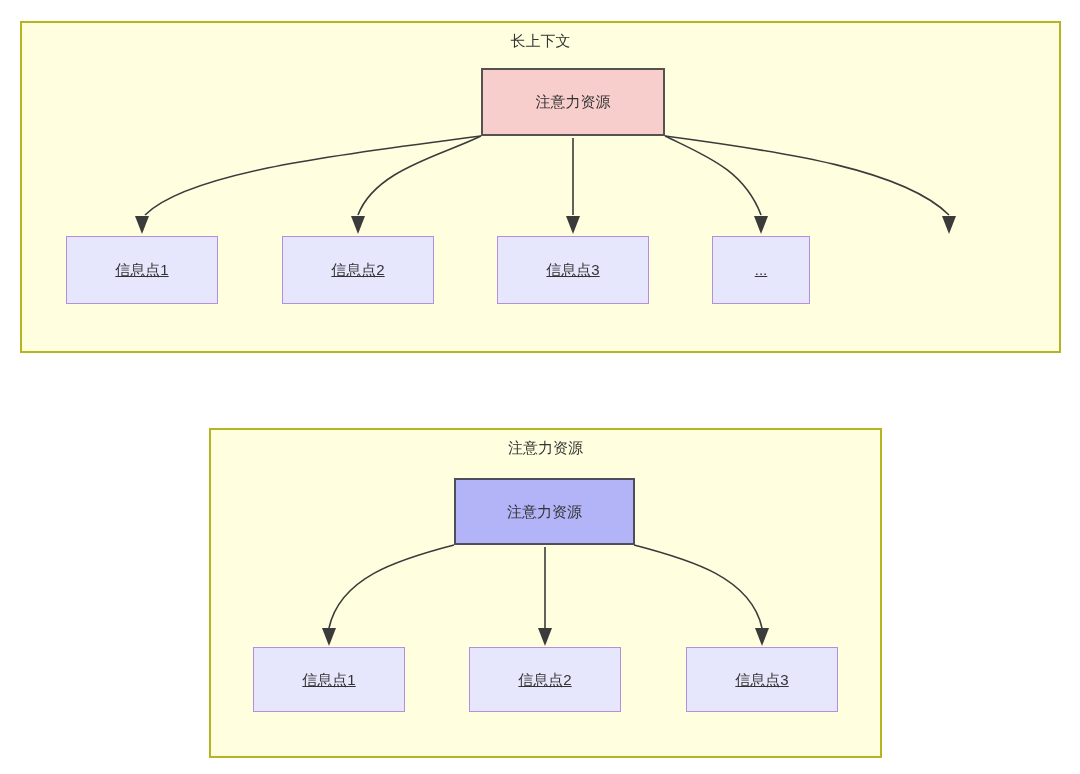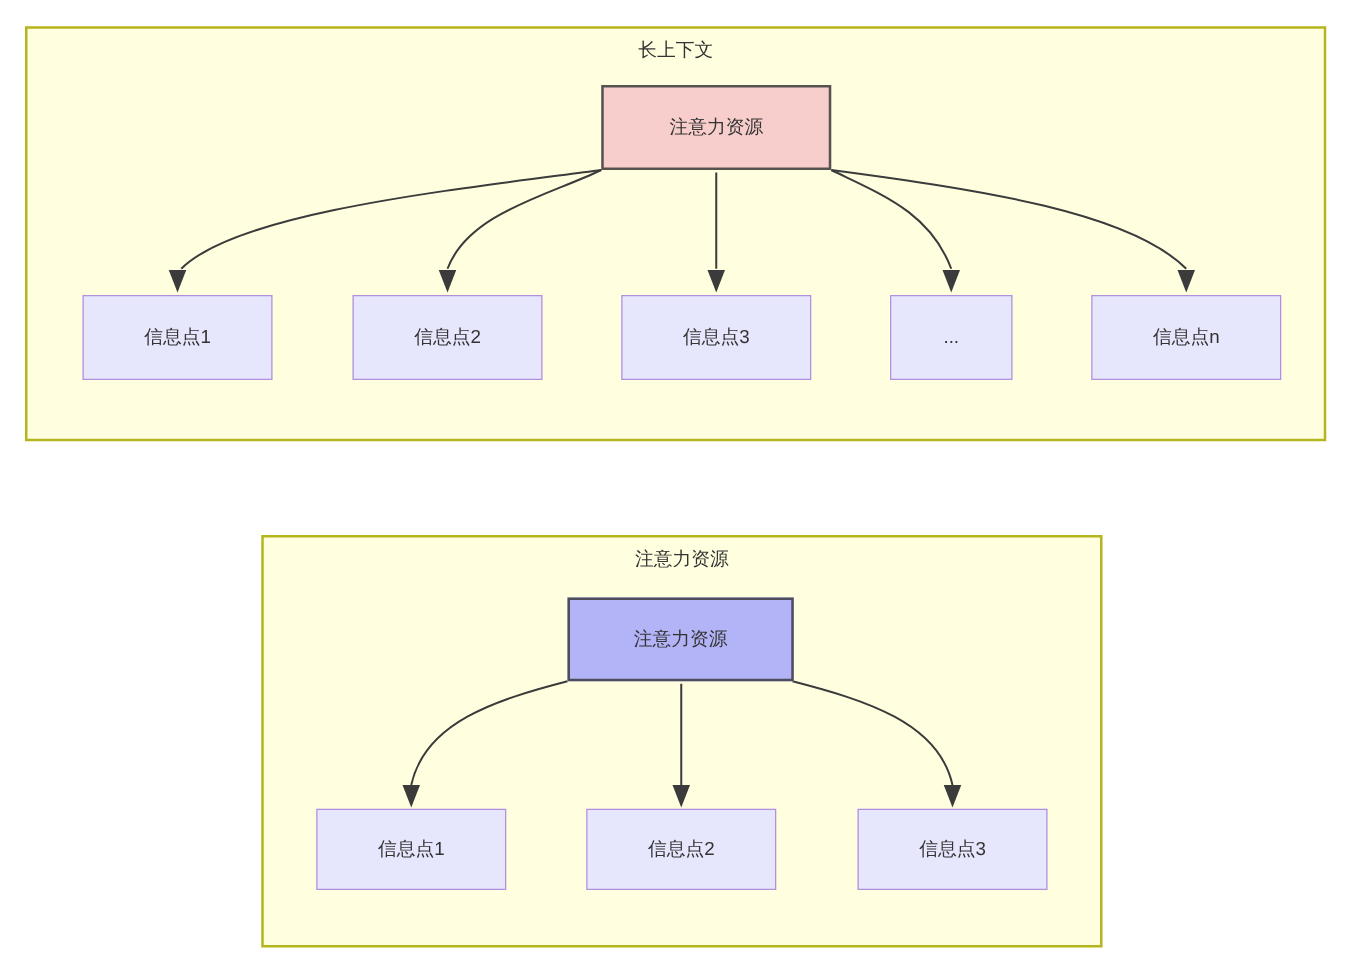--- a/index.html
+++ b/index.html
@@ -65,20 +65,21 @@
     background: #f8cecc;
     border: 2px solid #56524f;
   }
   .node.attn-blue {
     background: #b3b3f7;
     border: 2px solid #4d4d5c;
   }
   .node.info {
     background: #e6e6fd;
     border: 1.6px solid #b38fdd;
+    text-decoration: underline;
   }
   .node .node-label {
     pointer-events: none;
   }
   
   .edges {
     position: absolute;
     left: 0; top: 0;
     width: 1080px;
     height: 774px;
@@ -147,23 +148,20 @@
   </div>
 
   <div class="node info" style="left:497px; top:236px; width:152px; height:68px;">
     <span class="node-label">信息点3</span>
   </div>
 
   <div class="node info" style="left:712px; top:236px; width:98px; height:68px;">
     <span class="node-label">...</span>
   </div>
 
-  <div class="node info" style="left:873px; top:236px; width:152px; height:68px;">
-    <span class="node-label">信息点n</span>
-  </div>
 
   <div class="node attn-blue" style="left:454px; top:478px; width:181px; height:67px;">
     <span class="node-label">注意力资源</span>
   </div>
 
   <div class="node info" style="left:253px; top:647px; width:152px; height:65px;">
     <span class="node-label">信息点1</span>
   </div>
 
   <div class="node info" style="left:469px; top:647px; width:152px; height:65px;">

